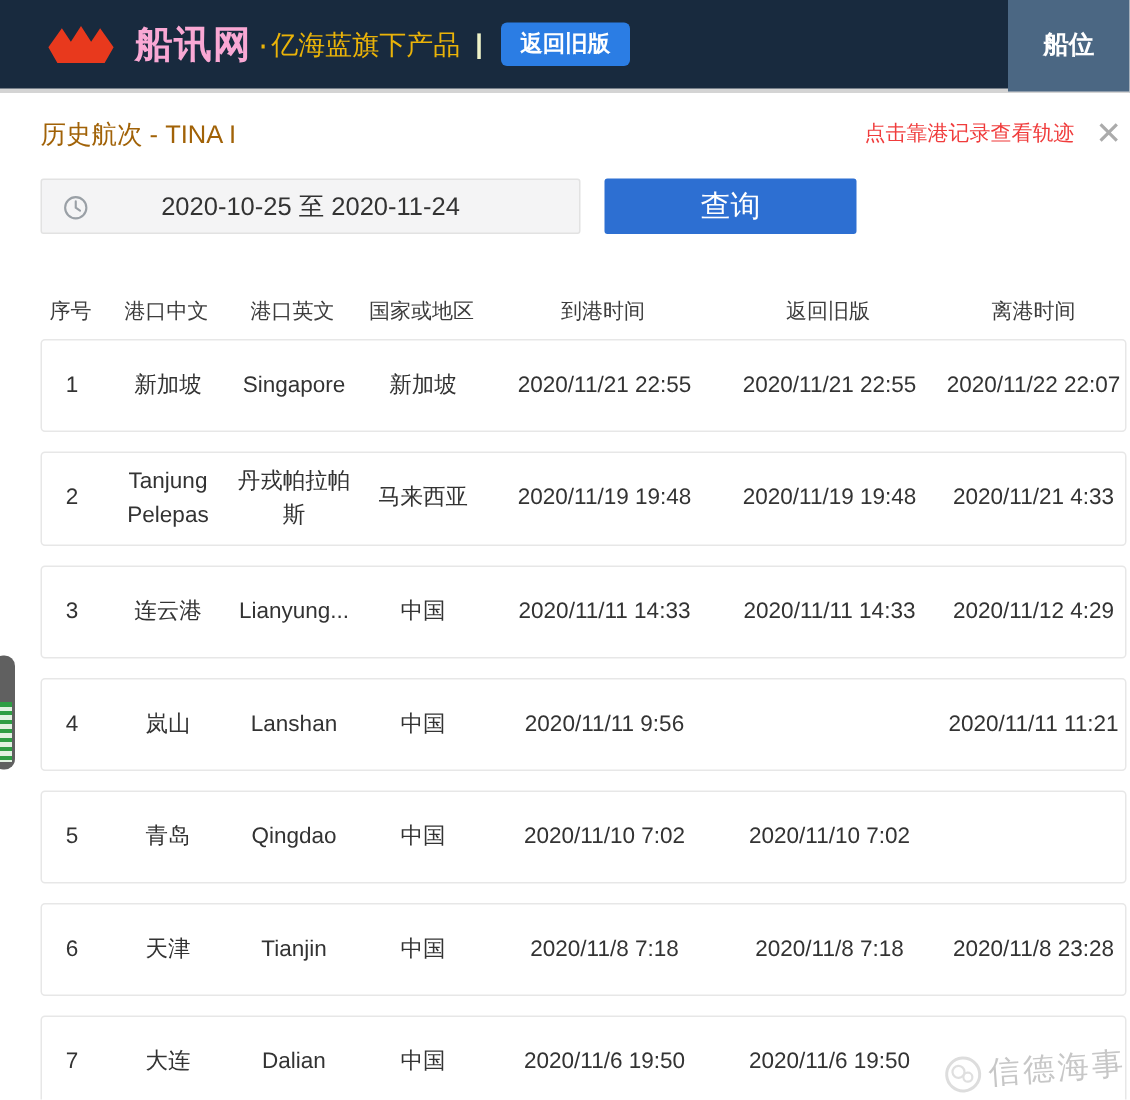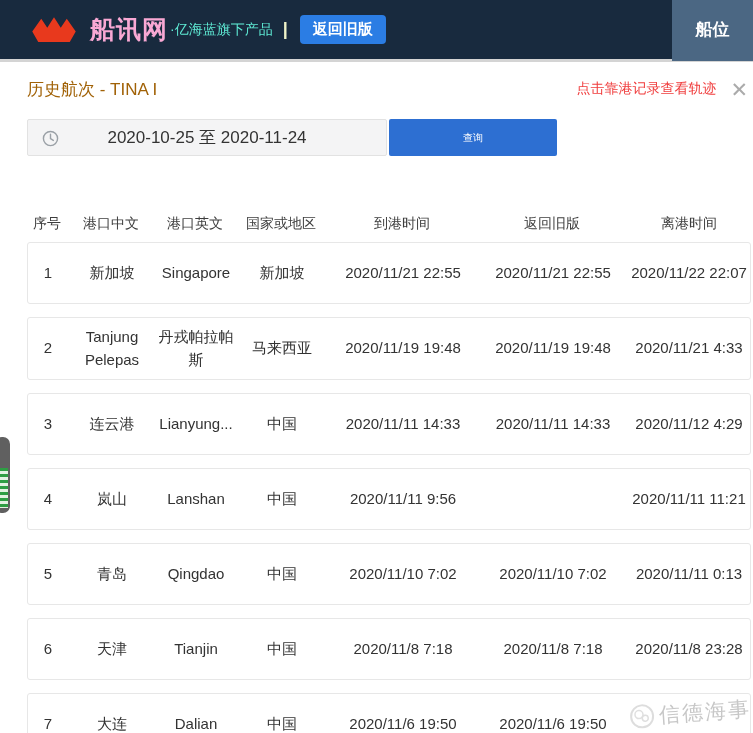--- a/index.html
+++ b/index.html
@@ -5,53 +5,53 @@
   * { margin:0; padding:0; box-sizing:border-box; }
   html,body { width:753px; height:733px; overflow:hidden; background:#fff;
     font-family:"Liberation Sans","DejaVu Sans",sans-serif; }
   body { position:relative; }
 
   
   .navbar { height:62px; background:#182a3e; display:flex; align-items:center;
     padding-left:30px; border-bottom:3px solid #d4d4d4; }
   .logo-boat { width:48px; height:34px; margin-right:12px; flex:0 0 auto; }
   .brand { color:#f9a8d4; font-size:25px; font-weight:bold; letter-spacing:1px; }
-  .brand-sub { color:#5eead4; font-size:14px; margin-left:2px; }
+  .brand-sub { color:#eab308; font-size:18px; margin-left:2px;font-family:Liberation Mono, monospace; }
   .brand-pipe { color:#eef2c8; font-size:18px; margin:0 12px 0 10px; font-weight:bold; }
   .back-btn { background:#2b7de4; color:#fff; font-size:15px; font-weight:bold;
     border:none; border-radius:4px; padding:5px 13px; cursor:pointer; }
   .nav-spacer { flex:1; }
   .nav-tab { width:81px; height:62px; background:#4b6783; color:#fff;
     font-size:17px; font-weight:bold; display:flex; align-items:center;
     justify-content:center; cursor:pointer; }
 
   
   .panel { padding:0 2px 0 27px; }
   .title-row { margin-top:16px; display:flex; align-items:center; height:22px; }
   .panel-title { color:#a16207; font-size:17px; }
   .title-spacer { flex:1; }
   .track-link { color:#f03c3c; font-size:14px; cursor:pointer; margin-right:14px; }
   .close-x { color:#ababab; font-size:21px; line-height:1; cursor:pointer;
     margin-right:3px; font-weight:normal; }
 
-  .controls { margin-top:19px; display:flex; gap:2px; height:37px; }
+  .controls { margin-top:19px; display:flex; gap:16px; height:37px; }
   .date-input { width:360px; background:#f4f4f5; border:1px solid #e2e2e2;
     border-radius:2px; position:relative; display:flex; align-items:center;
     justify-content:center; cursor:pointer; }
   .clock-icon { position:absolute; left:14px; top:10px; width:17px; height:17px; }
   .date-text { font-size:17px; color:#333; }
   .btn-query { width:168px; background:#2d6fd2; color:#fff; border:none;
-    border-radius:2px; font-size:10px; cursor:pointer; }
+    border-radius:2px; font-size:20px; cursor:pointer; }
   .btn-export { flex:1; background:#fff; color:#2d6fd2; border:1px solid #ccd8e9;
     border-radius:2px; font-size:16px; cursor:pointer; }
 
   
   .grid-row { display:grid; grid-template-columns:40px 88px 80px 92px 150px 150px 1fr;
     align-items:center; justify-items:center; text-align:center; }
-  .thead { margin-top:58px; height:20px; color:#3d3d3d; font-size:14px; }
+  .thead { margin-top:42px; height:20px; color:#3d3d3d; font-size:14px; }
   .tbody { margin-top:8px; }
   .card { background:#fff; border:1px solid #e7e7e7; border-radius:3px;
     min-height:62px; margin-bottom:13px; padding:8px 0; cursor:pointer; }
   .card:last-child { margin-bottom:0; }
   .cell { font-size:15px; color:#333; line-height:1.5; }
 
   
   .side-widget { position:absolute; left:-5px; top:437px; width:15px; height:76px;
     background:#606060; border-radius:7px; z-index:3; }
   .side-widget .stripes { position:absolute; left:2px; right:2px; bottom:5px;
@@ -151,21 +151,20 @@
       <span class="cell">2020/11/11 11:21</span>
     </div>
 
     <div class="grid-row card">
       <span class="cell">5</span>
       <span class="cell">青岛</span>
       <span class="cell">Qingdao</span>
       <span class="cell">中国</span>
       <span class="cell">2020/11/10 7:02</span>
       <span class="cell">2020/11/10 7:02</span>
-      <span class="cell">2020/11/11 0:13</span>
     </div>
 
     <div class="grid-row card">
       <span class="cell">6</span>
       <span class="cell">天津</span>
       <span class="cell">Tianjin</span>
       <span class="cell">中国</span>
       <span class="cell">2020/11/8 7:18</span>
       <span class="cell">2020/11/8 7:18</span>
       <span class="cell">2020/11/8 23:28</span>

